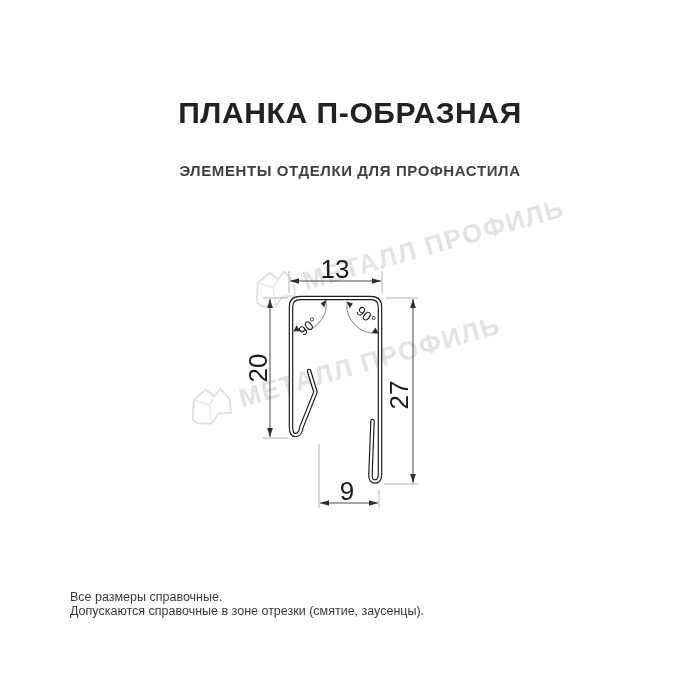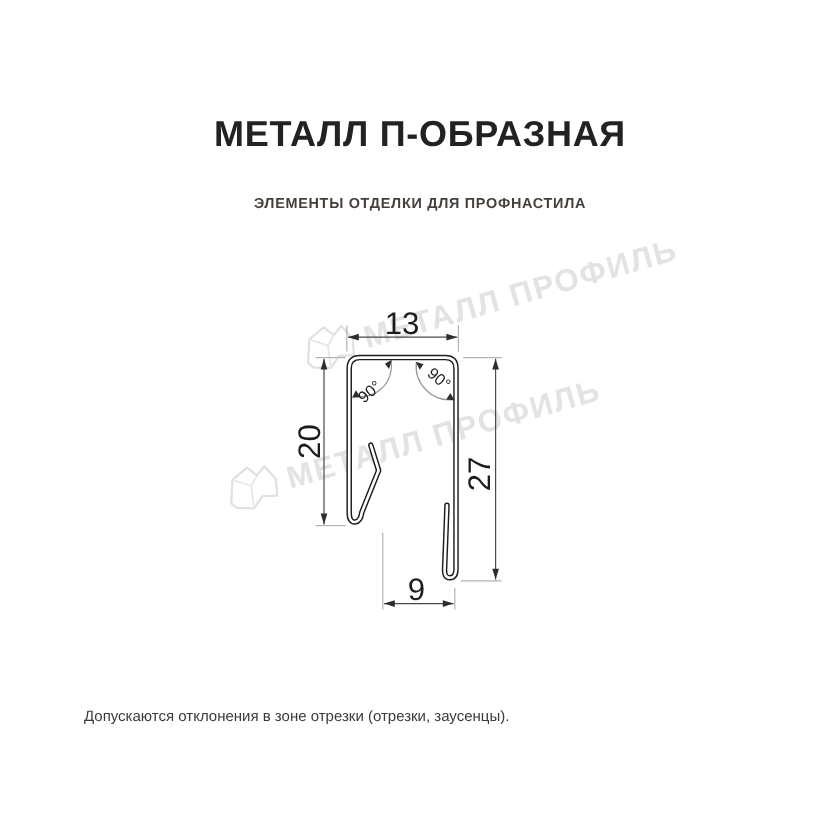--- a/index.html
+++ b/index.html
@@ -4,21 +4,21 @@
 <style>
   html,body{margin:0;padding:0;background:#fff;}
   body{width:700px;height:700px;position:relative;overflow:hidden;
        font-family:"Liberation Sans", sans-serif;}
 
   
   .header{position:absolute;top:99px;left:0;width:700px;text-align:center;z-index:3;}
   .title{font-weight:bold;font-size:30px;line-height:27px;letter-spacing:0.6px;
          color:#222;white-space:nowrap;}
   .subtitle{position:absolute;top:162px;left:0;width:700px;text-align:center;
-            font-weight:bold;font-size:12px;letter-spacing:0.6px;color:#453f3c;z-index:3;}
+            font-weight:bold;font-size:15px;letter-spacing:0.6px;color:#453f3c;z-index:3;}
 
   
   .watermark{position:absolute;display:flex;align-items:center;z-index:1;
              transform-origin:0 0;pointer-events:none;}
   .watermark .wm-text{font-weight:bold;font-size:26px;letter-spacing:1.5px;
                       color:#e3e3e3;white-space:nowrap;margin-left:7px;}
   .wm-a{left:247px;top:277px;transform:rotate(-16deg);}
   .wm-b{left:183px;top:394px;transform:rotate(-16deg);}
   .wm-logo{flex:0 0 auto;}
 
@@ -36,21 +36,21 @@
   .angle-label{font-family:"Liberation Sans",sans-serif;font-size:13.5px;fill:#1c1c1c;}
 
   
   .footnote{position:absolute;left:70px;top:591px;font-size:12.5px;line-height:13.5px;
             color:#3a3a3a;z-index:3;}
 </style>
 </head>
 <body>
 
 <div class="header">
-  <div class="title">МЕТАЛЛ П-ОБРАЗНАЯ</div>
+  <div class="title">ПЛАНКА П-ОБРАЗНАЯ</div>
 </div>
 <div class="subtitle">ЭЛЕМЕНТЫ ОТДЕЛКИ ДЛЯ ПРОФНАСТИЛА</div>
 
 <div class="watermark wm-a">
   <svg class="wm-logo" width="46" height="40" viewBox="0 0 64 56">
     <path d="M3,38 L12,12 L32,3 L41,15 L52,7 L61,25 L57,44 L40,40 L27,51 L8,45 Z" fill="none" stroke="#e0e0e0" stroke-width="2.6" stroke-linejoin="round"></path>
     <path d="M12,12 L31,25 L41,15 M31,25 L27,51" fill="none" stroke="#e7e7e7" stroke-width="2"></path>
   </svg>
   <span class="wm-text">МЕТАЛЛ ПРОФИЛЬ</span>
 </div>
@@ -126,14 +126,15 @@
     <polygon class="arrow" points="320,503 329,500.2 329,505.8"></polygon>
     <polygon class="arrow" points="378,503 369,500.2 369,505.8"></polygon>
     <text class="dim-label" x="347" y="500" text-anchor="middle">9</text>
   </g>
 
   <text class="angle-label" transform="translate(311,330) rotate(-40)" text-anchor="middle">90°</text>
   <text class="angle-label" transform="translate(363,319) rotate(40)" text-anchor="middle">90°</text>
 </svg>
 
 <div class="footnote">
-  <div>Допускаются отклонения в зоне отрезки (отрезки, заусенцы).</div>
+  <div>Все размеры справочные.</div>
+  <div>Допускаются справочные в зоне отрезки (смятие, заусенцы).</div>
 </div>
 
 </body></html>

